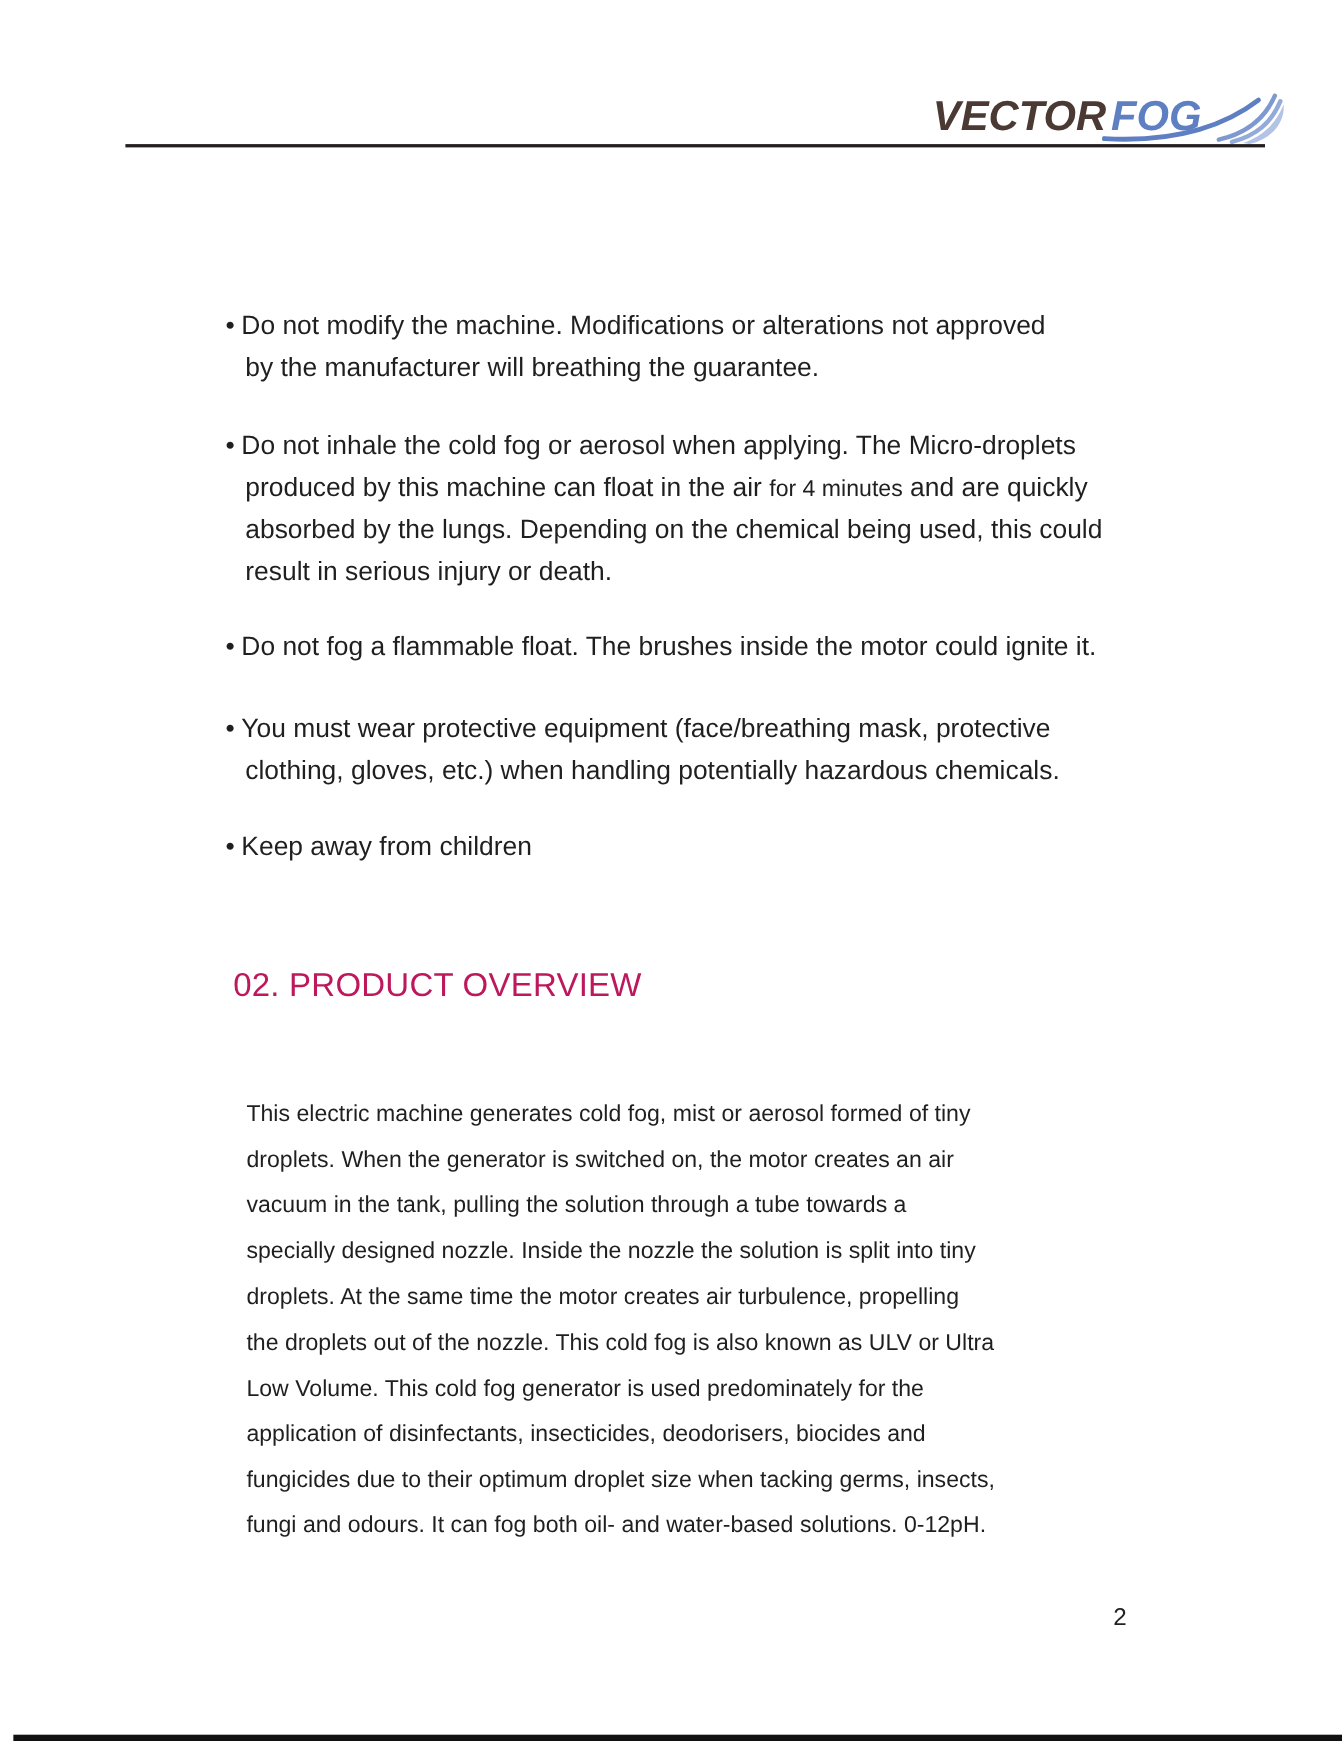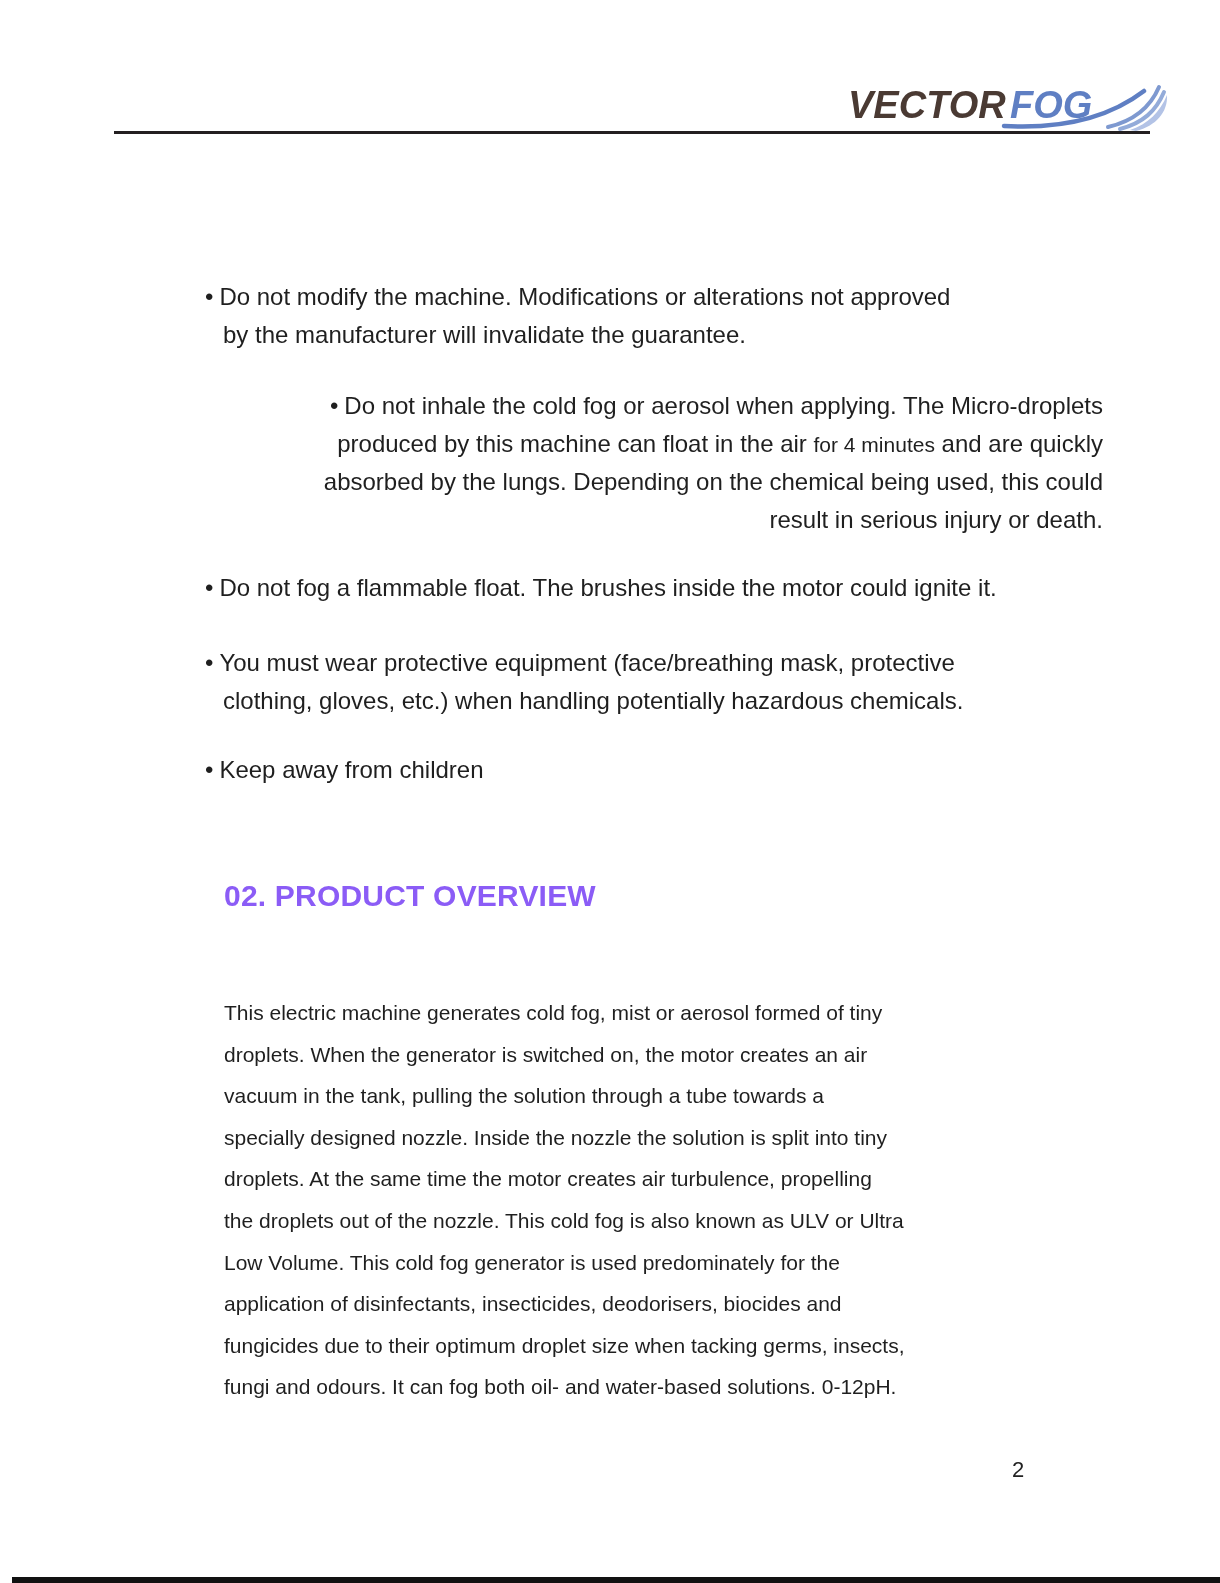--- a/index.html
+++ b/index.html
@@ -24,29 +24,29 @@
   .bullet {
     position:absolute; left:193px; width:880px;
     font-size:24px; line-height:37.6px;
     white-space:pre-line;
     padding-left:18px; text-indent:-18px;
   }
   .bullet .marker { padding-right:6px; }
   .alt-seg { font-size:21px; }
 
   .b1 { top:278px; }
-  .b2 { top:387px;text-align:right; }
+  .b2 { top:387px; }
   .b3 { top:569px; }
   .b4 { top:644px; }
   .b5 { top:751px; }
 
   
   .section-heading {
-    position:absolute; top:879px; left:212px;
-    font-size:30px; font-weight:bold; color:#8b5cf6;
+    position:absolute; top:879px; left:200px;
+    font-size:30px; font-weight:normal; color:#be185d;
     letter-spacing:0.2px; line-height:34px;
   }
 
   
   .body-paragraph {
     position:absolute; top:992px; left:212px; width:880px;
     font-size:21px; line-height:41.6px;
     white-space:pre-line;
   }
 
@@ -77,21 +77,21 @@
 
       <path d="M284 52 C 302 46, 314 34, 321 17 C 322 34, 310 48, 290 53 Z" fill="#b3c3e6"></path>
 
       <text x="2" y="40" font-family="Liberation Sans, sans-serif" font-size="38" font-weight="bold" font-style="italic" fill="#4a3a33">VECTOR</text>
       <text x="164" y="40" font-family="Liberation Sans, sans-serif" font-size="38" font-weight="bold" font-style="italic" fill="#5f7fc3">FOG</text>
     </svg>
   </div>
   <div class="header-rule"></div>
 
   <div class="bullet b1"><span class="marker">•</span><span>Do not modify the machine. Modifications or alterations not approved
-by the manufacturer will invalidate the guarantee.</span></div>
+by the manufacturer will breathing the guarantee.</span></div>
 
   <div class="bullet b2"><span class="marker">•</span><span>Do not inhale the cold fog or aerosol when applying. The Micro-droplets
 produced by this machine can float in the air </span><span class="alt-seg">for 4 minutes</span><span> and are quickly
 absorbed by the lungs. Depending on the chemical being used, this could
 result in serious injury or death.</span></div>
 
   <div class="bullet b3"><span class="marker">•</span><span>Do not fog a flammable float. The brushes inside the motor could ignite it.</span></div>
 
   <div class="bullet b4"><span class="marker">•</span><span>You must wear protective equipment (face/breathing mask, protective
 clothing, gloves, etc.) when handling potentially hazardous chemicals.</span></div>

